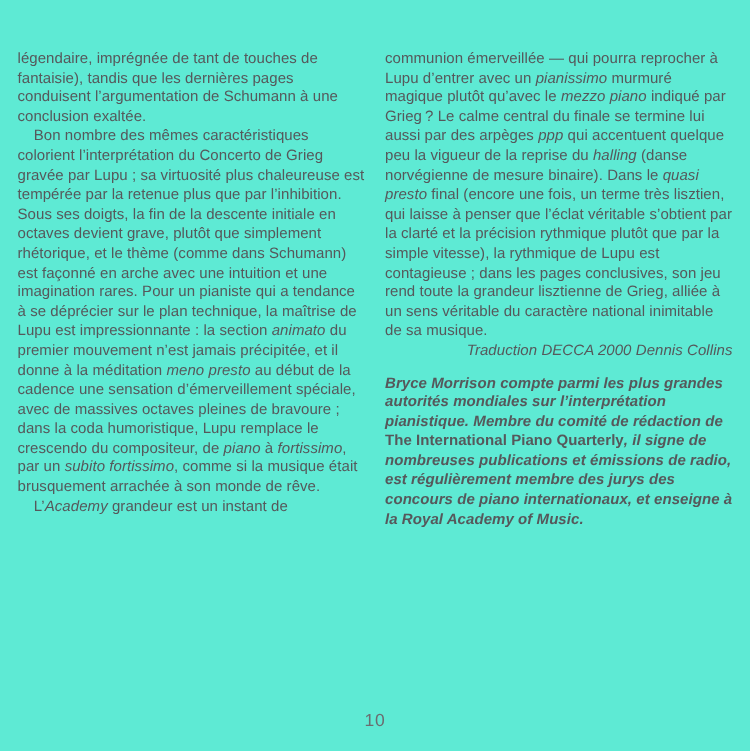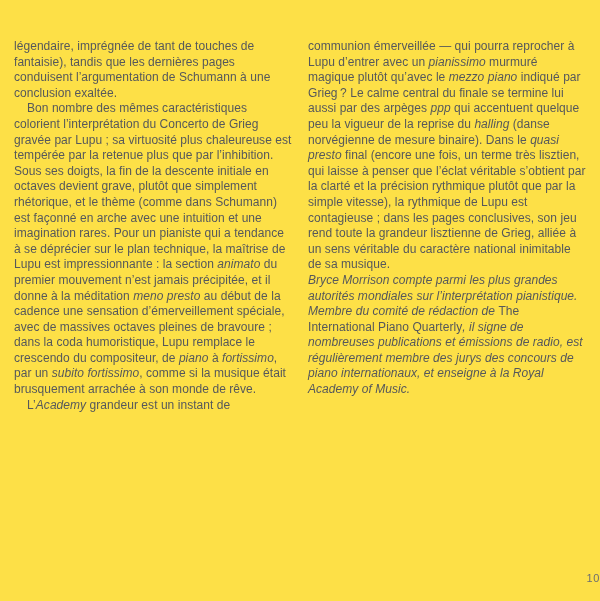--- a/index.html
+++ b/index.html
@@ -30,48 +30,50 @@
     letter-spacing: 0.05px;
     text-align: left;
   }
   .column p {
     margin: 0;
   }
   .column p.indent {
     text-indent: 13px;
   }
   .column p.space-before {
-    margin-top: 0;
+    margin-top: 10px;
+    font-weight: bold;
   }
   .column p.align-right {
     text-align: right;
   }
   .column i {
     font-style: italic;
   }
   .page-number {
     position: absolute;
     left: 0;
     right: 0;
     bottom: 17px;
-    text-align: right;
-    font-size: 11px;
+    text-align: center;
+    font-size: 14px;
     letter-spacing: 0.6px;
     color: #6b6d70;
   }
 </style>
 </head>
 <body>
 
-<div class="page" style="background: #fde047; color: rgb(86, 88, 91);">
+<div class="page" style="background: #5eead4; color: rgb(86, 88, 91);">
   <div class="text-columns">
     <div class="column">
         <p><span>légendaire, imprégnée de tant de touches de fantaisie), tandis que les dernières pages conduisent l’argumentation de Schumann à une conclusion exaltée.</span></p>
         <p class="indent"><span>Bon nombre des mêmes caractéristiques colorient l’interprétation du Concerto de Grieg gravée par Lupu ; sa virtuosité plus chaleureuse est tempérée par la retenue plus que par l’inhibition. Sous ses doigts, la fin de la descente initiale en octaves devient grave, plutôt que simplement rhétorique, et le thème (comme dans Schumann) est façonné en arche avec une intuition et une imagination rares. Pour un pianiste qui a tendance à se déprécier sur le plan technique, la maîtrise de Lupu est impressionnante : la section </span><i>animato</i><span> du premier mouvement n’est jamais précipitée, et il donne à la méditation </span><i>meno presto</i><span> au début de la cadence une sensation d’émerveillement spéciale, avec de massives octaves pleines de bravoure ; dans la coda humoristique, Lupu remplace le crescendo du compositeur, de </span><i>piano</i><span> à </span><i>fortissimo</i><span>, par un </span><i>subito fortissimo</i><span>, comme si la musique était brusquement arrachée à son monde de rêve.</span></p>
         <p class="indent"><span>L’</span><i>Academy</i><span> grandeur est un instant de</span></p>
       </div>
     <div class="column">
         <p><span>communion émerveillée — qui pourra reprocher à Lupu d’entrer avec un </span><i>pianissimo</i><span> murmuré magique plutôt qu’avec le </span><i>mezzo piano</i><span> indiqué par Grieg ? Le calme central du finale se termine lui aussi par des arpèges </span><i>ppp</i><span> qui accentuent quelque peu la vigueur de la reprise du </span><i>halling</i><span> (danse norvégienne de mesure binaire). Dans le </span><i>quasi presto</i><span> final (encore une fois, un terme très lisztien, qui laisse à penser que l’éclat véritable s’obtient par la clarté et la précision rythmique plutôt que par la simple vitesse), la rythmique de Lupu est contagieuse ; dans les pages conclusives, son jeu rend toute la grandeur lisztienne de Grieg, alliée à un sens véritable du caractère national inimitable de sa musique.</span></p>
+        <p class="align-right"><i>Traduction DECCA 2000 Dennis Collins</i></p>
         <p class="space-before"><i>Bryce Morrison compte parmi les plus grandes autorités mondiales sur l’interprétation pianistique. Membre du comité de rédaction de </i><span>The International Piano Quarterly</span><i>, il signe de nombreuses publications et émissions de radio, est régulièrement membre des jurys des concours de piano internationaux, et enseigne à la Royal Academy of Music.</i></p>
       </div>
   </div>
   <div class="page-number" style="color: rgb(107, 109, 112);">10</div>
 </div>
 
 </body></html>

